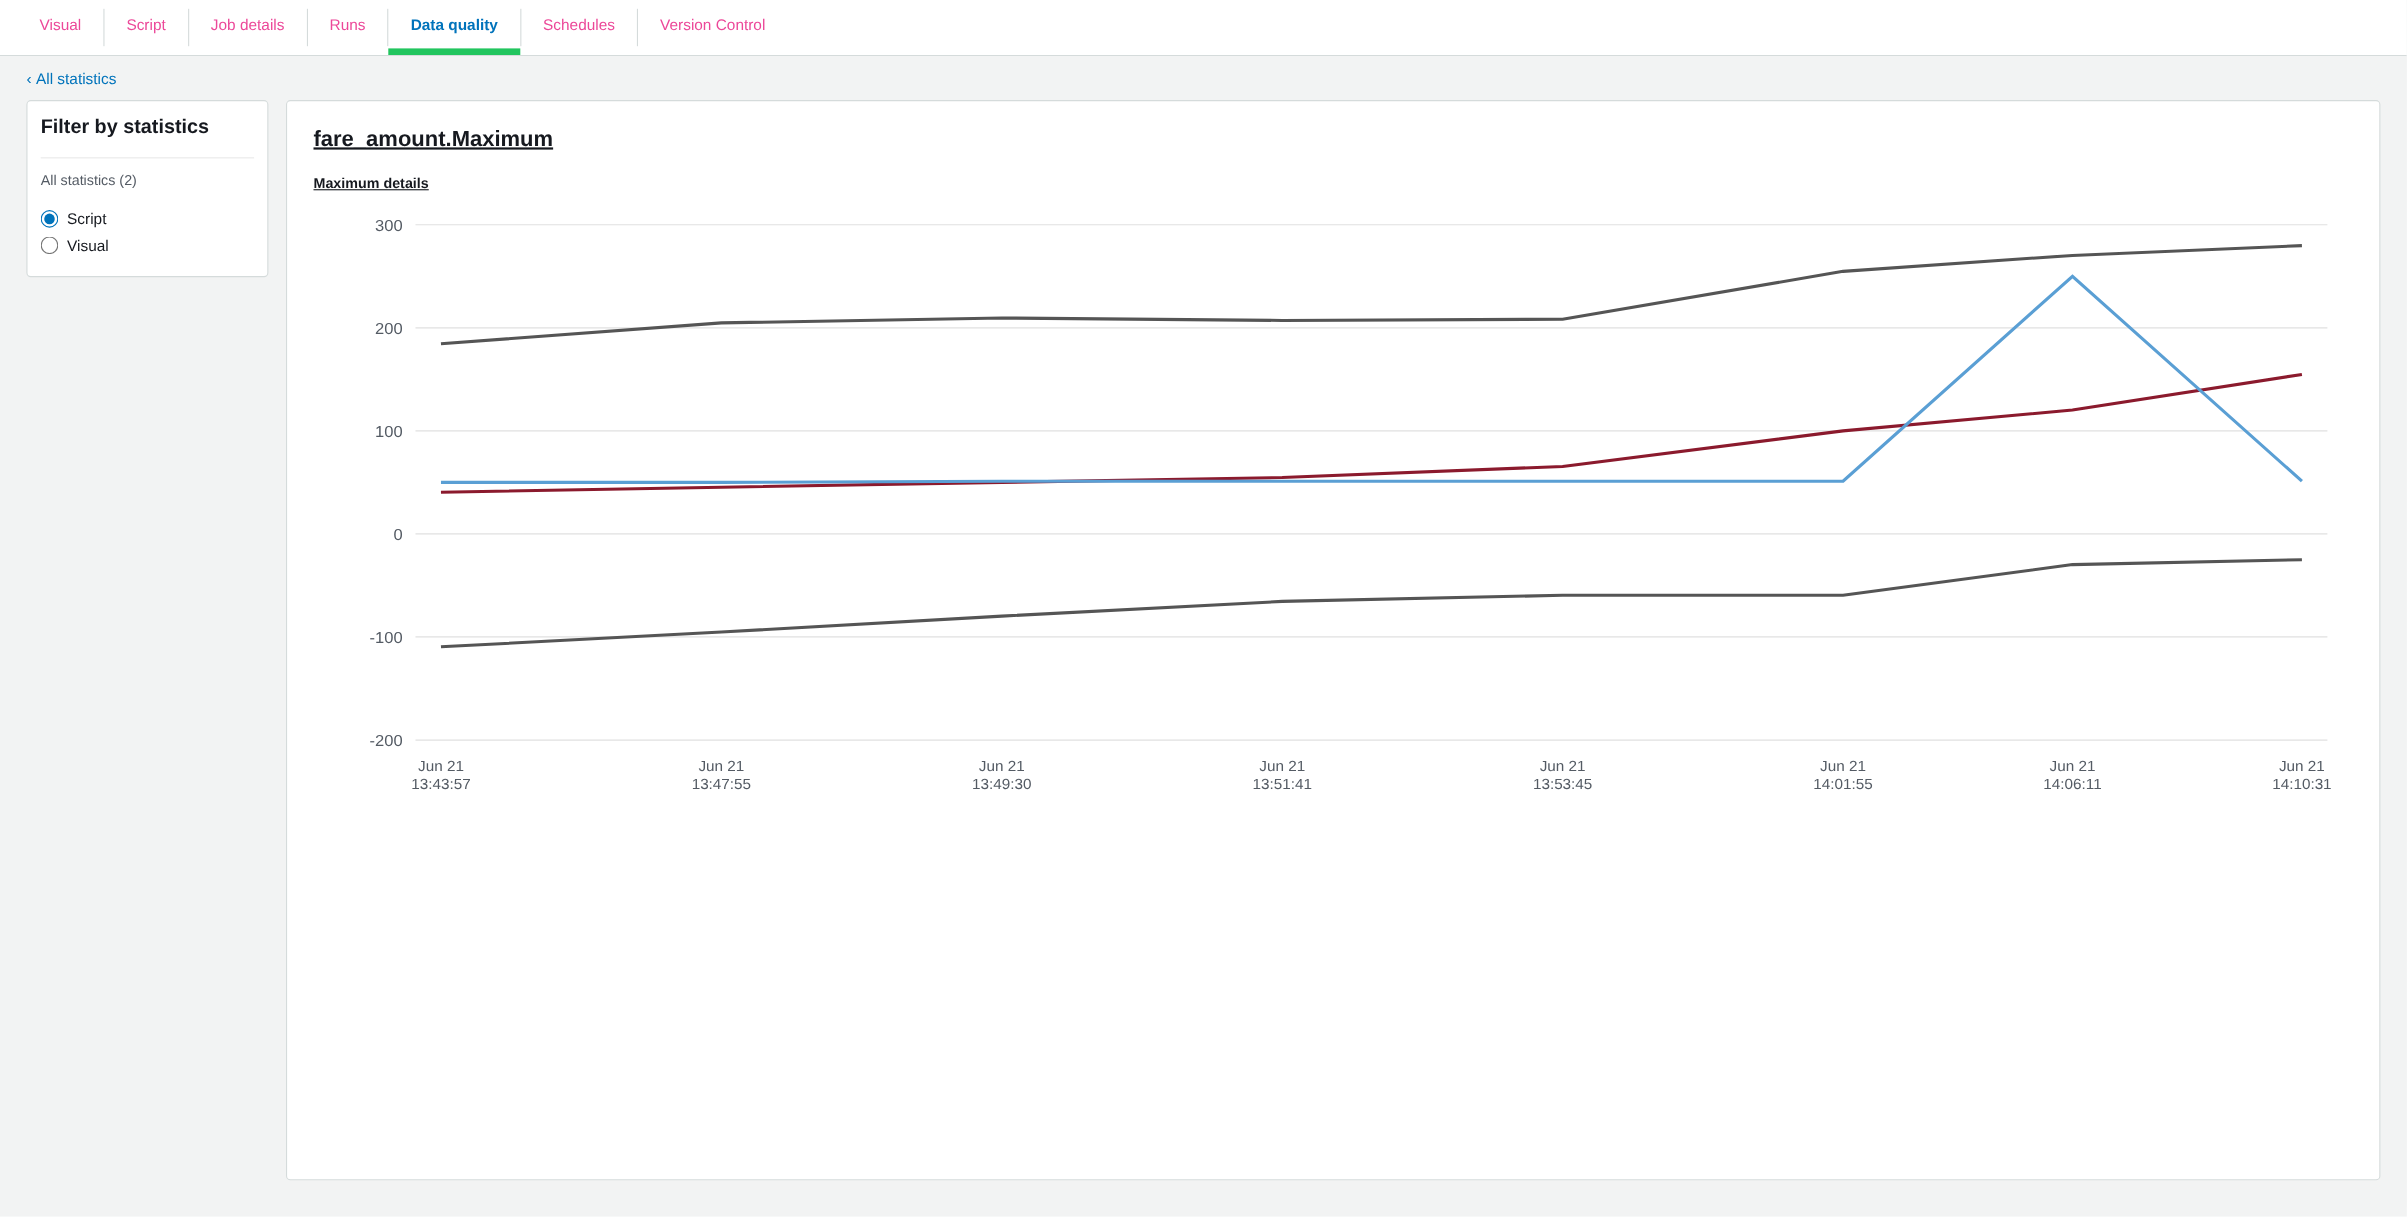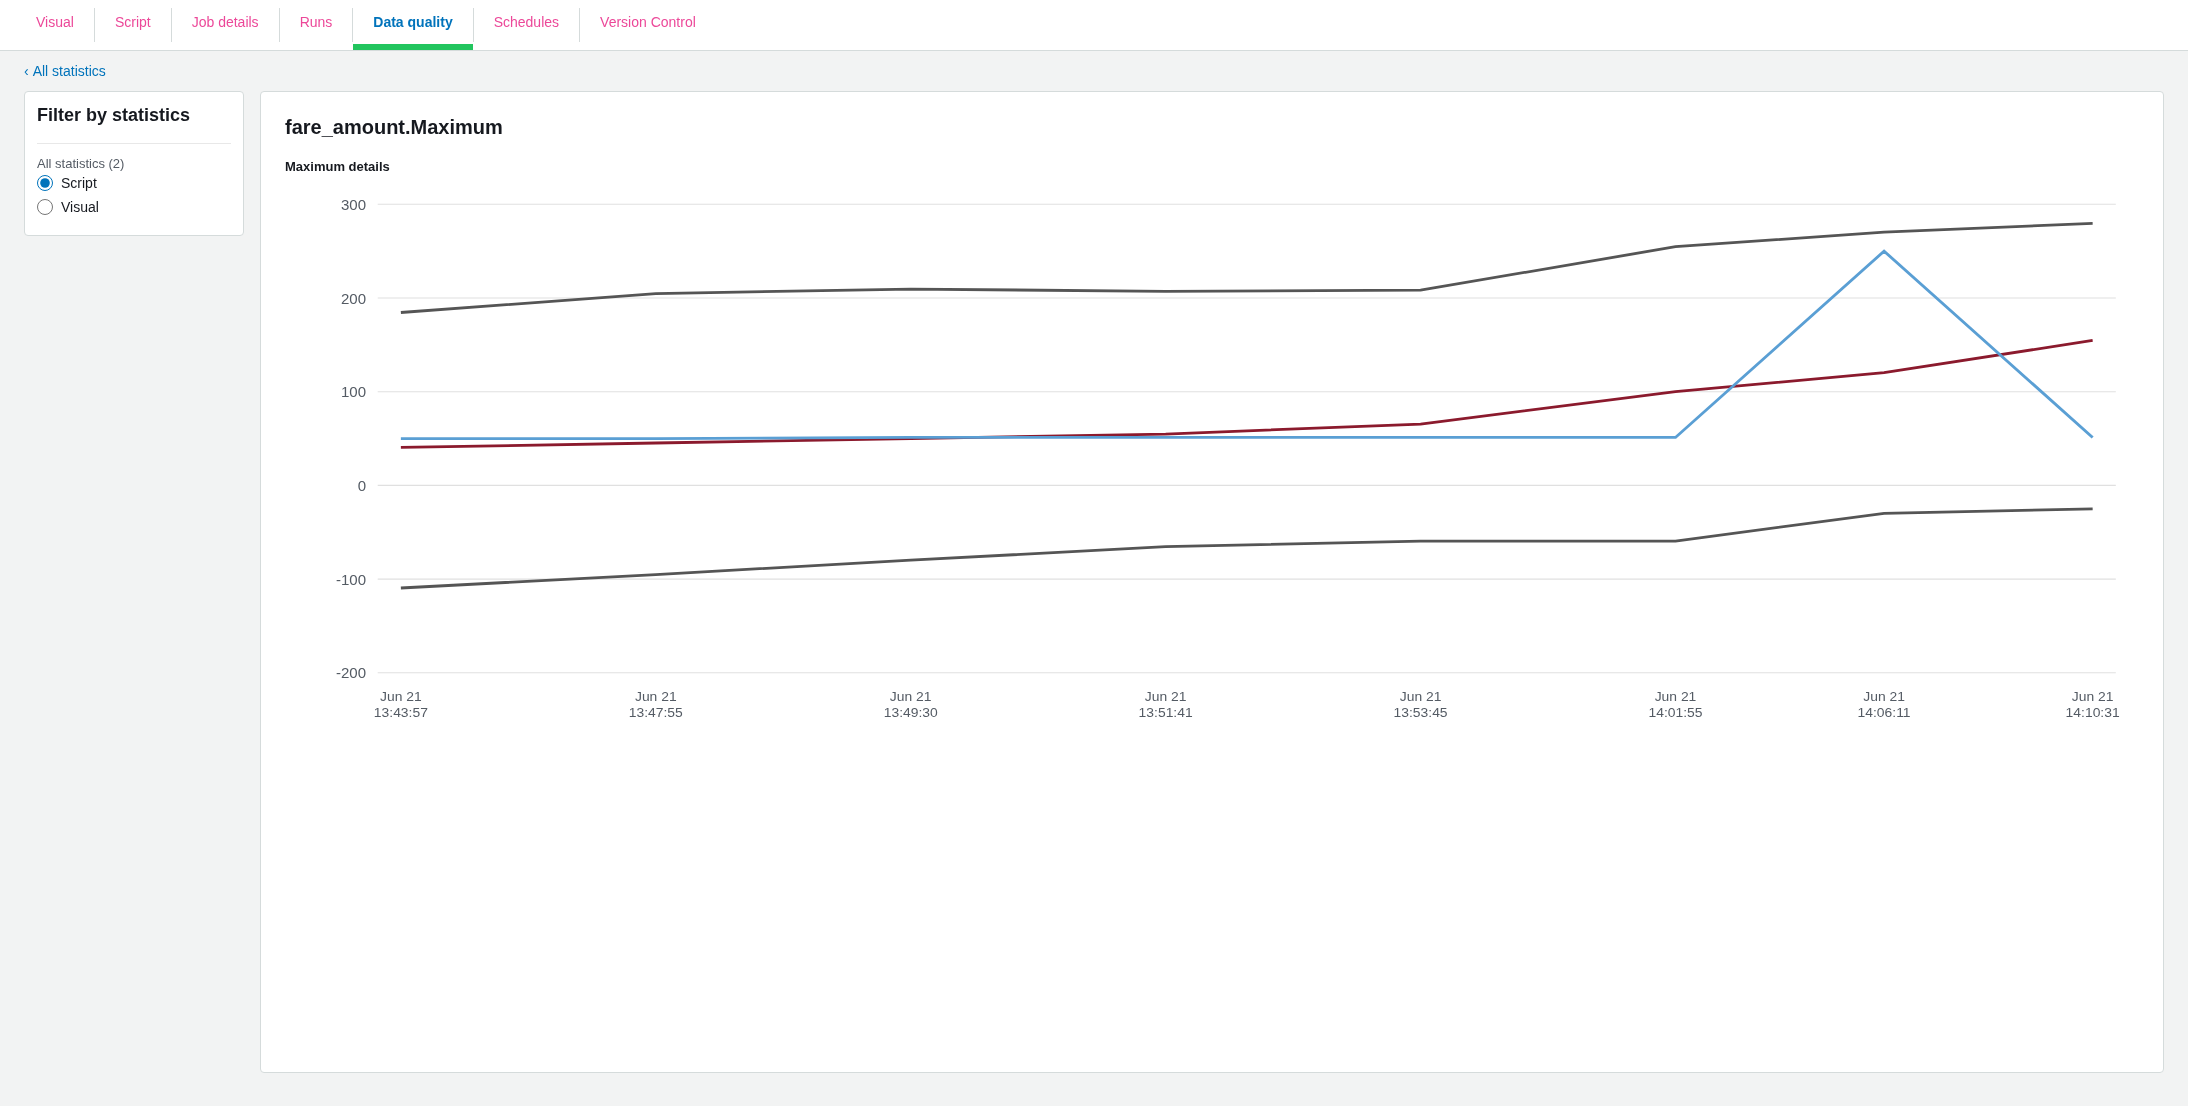--- a/index.html
+++ b/index.html
@@ -63,21 +63,21 @@
     }
     .filter-title {
       font-size: 18px;
       font-weight: 700;
       margin-bottom: 16px;
       line-height: 1.3;
     }
     .filter-section-label {
       font-size: 13px;
       color: #545b64;
-      margin-bottom: 4px;
+      margin-bottom: 20px;
       border-top: 1px solid #e8e8e8;
       padding-top: 12px;
     }
     .radio-item {
       display: flex;
       align-items: center;
       gap: 8px;
       margin-bottom: 8px;
       cursor: pointer;
     }
@@ -87,20 +87,21 @@
       height: 16px;
     }
     .radio-label { font-size: 14px; }
 
     .chart-area {
       flex: 1;
       background: #fff;
       border: 1px solid #d5dbdb;
       border-radius: 4px;
       padding: 24px 24px 16px 24px;
+      text-decoration: underline;
     }
     .chart-title {
       font-size: 20px;
       font-weight: 700;
       margin-bottom: 20px;
     }
     .chart-subtitle {
       font-size: 13px;
       font-weight: 700;
       margin-bottom: 8px;

